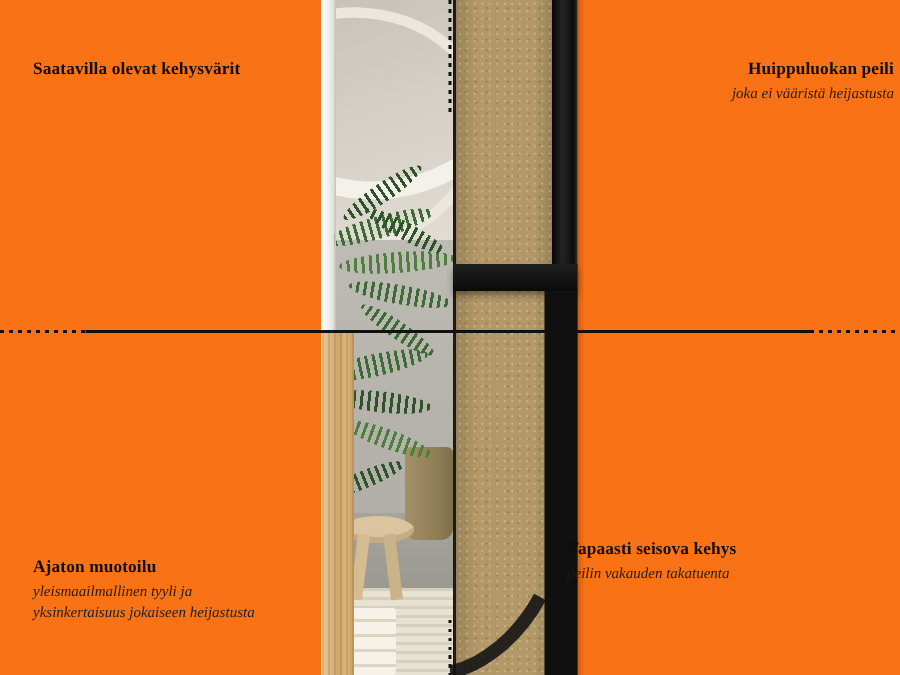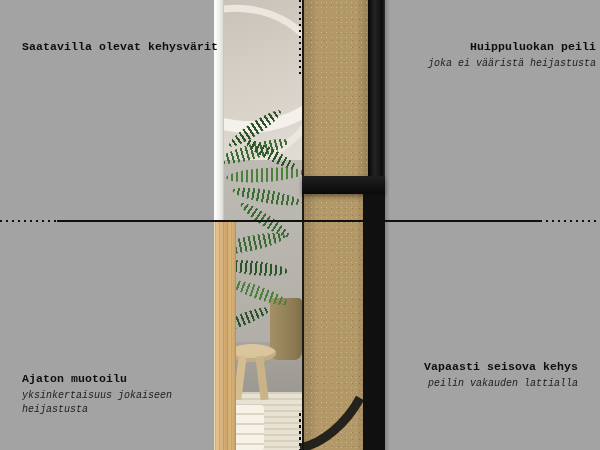--- a/index.html
+++ b/index.html
@@ -1,17 +1,17 @@
 <!DOCTYPE html>
 <html><head>
 <meta charset="utf-8">
 <style>
   html,body{margin:0;padding:0;background:#fff;}
-  .stage{position:relative;width:600px;height:450px;background:#a3a3a3;overflow:hidden;
-         font-family:Liberation Mono, monospace;color:#111;}
+  .stage{position:relative;width:600px;height:450px;background:#f97316;overflow:hidden;
+         font-family:Liberation Serif, serif;color:#111;}
   .abs{position:absolute;}
 
   
   .photo-layer{position:absolute;inset:0;}
 
   .mirror{left:222px;top:0;width:80px;height:450px;overflow:hidden;background:#b6b4ae;}
   .arch-zone{left:0;top:0;width:100%;height:165px;
              background:linear-gradient(160deg,#c9c2b8 0%,#d5cfc6 45%,#e2ddd4 100%);}
   .arch-ring1{left:-75px;top:-62px;width:190px;height:170px;border:12px solid #f4f1ea;
               border-radius:50%;transform:rotate(-18deg);}
@@ -79,21 +79,21 @@
   .vdot{left:299px;width:2px;background:repeating-linear-gradient(180deg,#101010 0 2.5px,rgba(0,0,0,0) 2.5px 6px);}
   .vdot-t{top:0;height:78px;}
   .vdot-b{top:413px;height:37px;}
 
   .note{position:absolute;width:200px;}
   .note-title{font-size:11.5px;font-weight:700;letter-spacing:.1px;margin-bottom:4px;color:#0e0e0e;}
   .note-sub{font-size:10px;font-style:italic;line-height:14px;color:#1c1c1c;}
   .tl{left:22px;top:40px;text-align:left;}
   .tr{left:396px;top:40px;text-align:right;}
   .bl{left:22px;top:372px;text-align:left;}
-  .br{left:378px;top:360px;text-align:right;}
+  .br{left:378px;top:360px;text-align:left;}
 </style>
 </head>
 <body>
 
 <div class="stage">
 
   <div class="photo-layer">
 
     <div class="abs mirror">
       <div class="abs arch-zone"></div>
@@ -144,22 +144,23 @@
       <div class="note-title">Saatavilla olevat kehysvärit</div>
     </div>
 
     <div class="note tr">
       <div class="note-title">Huippuluokan peili</div>
       <div class="note-sub">joka ei vääristä heijastusta</div>
     </div>
 
     <div class="note bl">
       <div class="note-title">Ajaton muotoilu</div>
+      <div class="note-sub">yleismaailmallinen tyyli ja</div>
       <div class="note-sub">yksinkertaisuus jokaiseen heijastusta</div>
     </div>
 
     <div class="note br">
       <div class="note-title">Vapaasti seisova kehys</div>
-      <div class="note-sub">peilin vakauden lattialla</div>
+      <div class="note-sub">peilin vakauden takatuenta</div>
     </div>
   </div>
 
 </div>
 
 </body></html>

